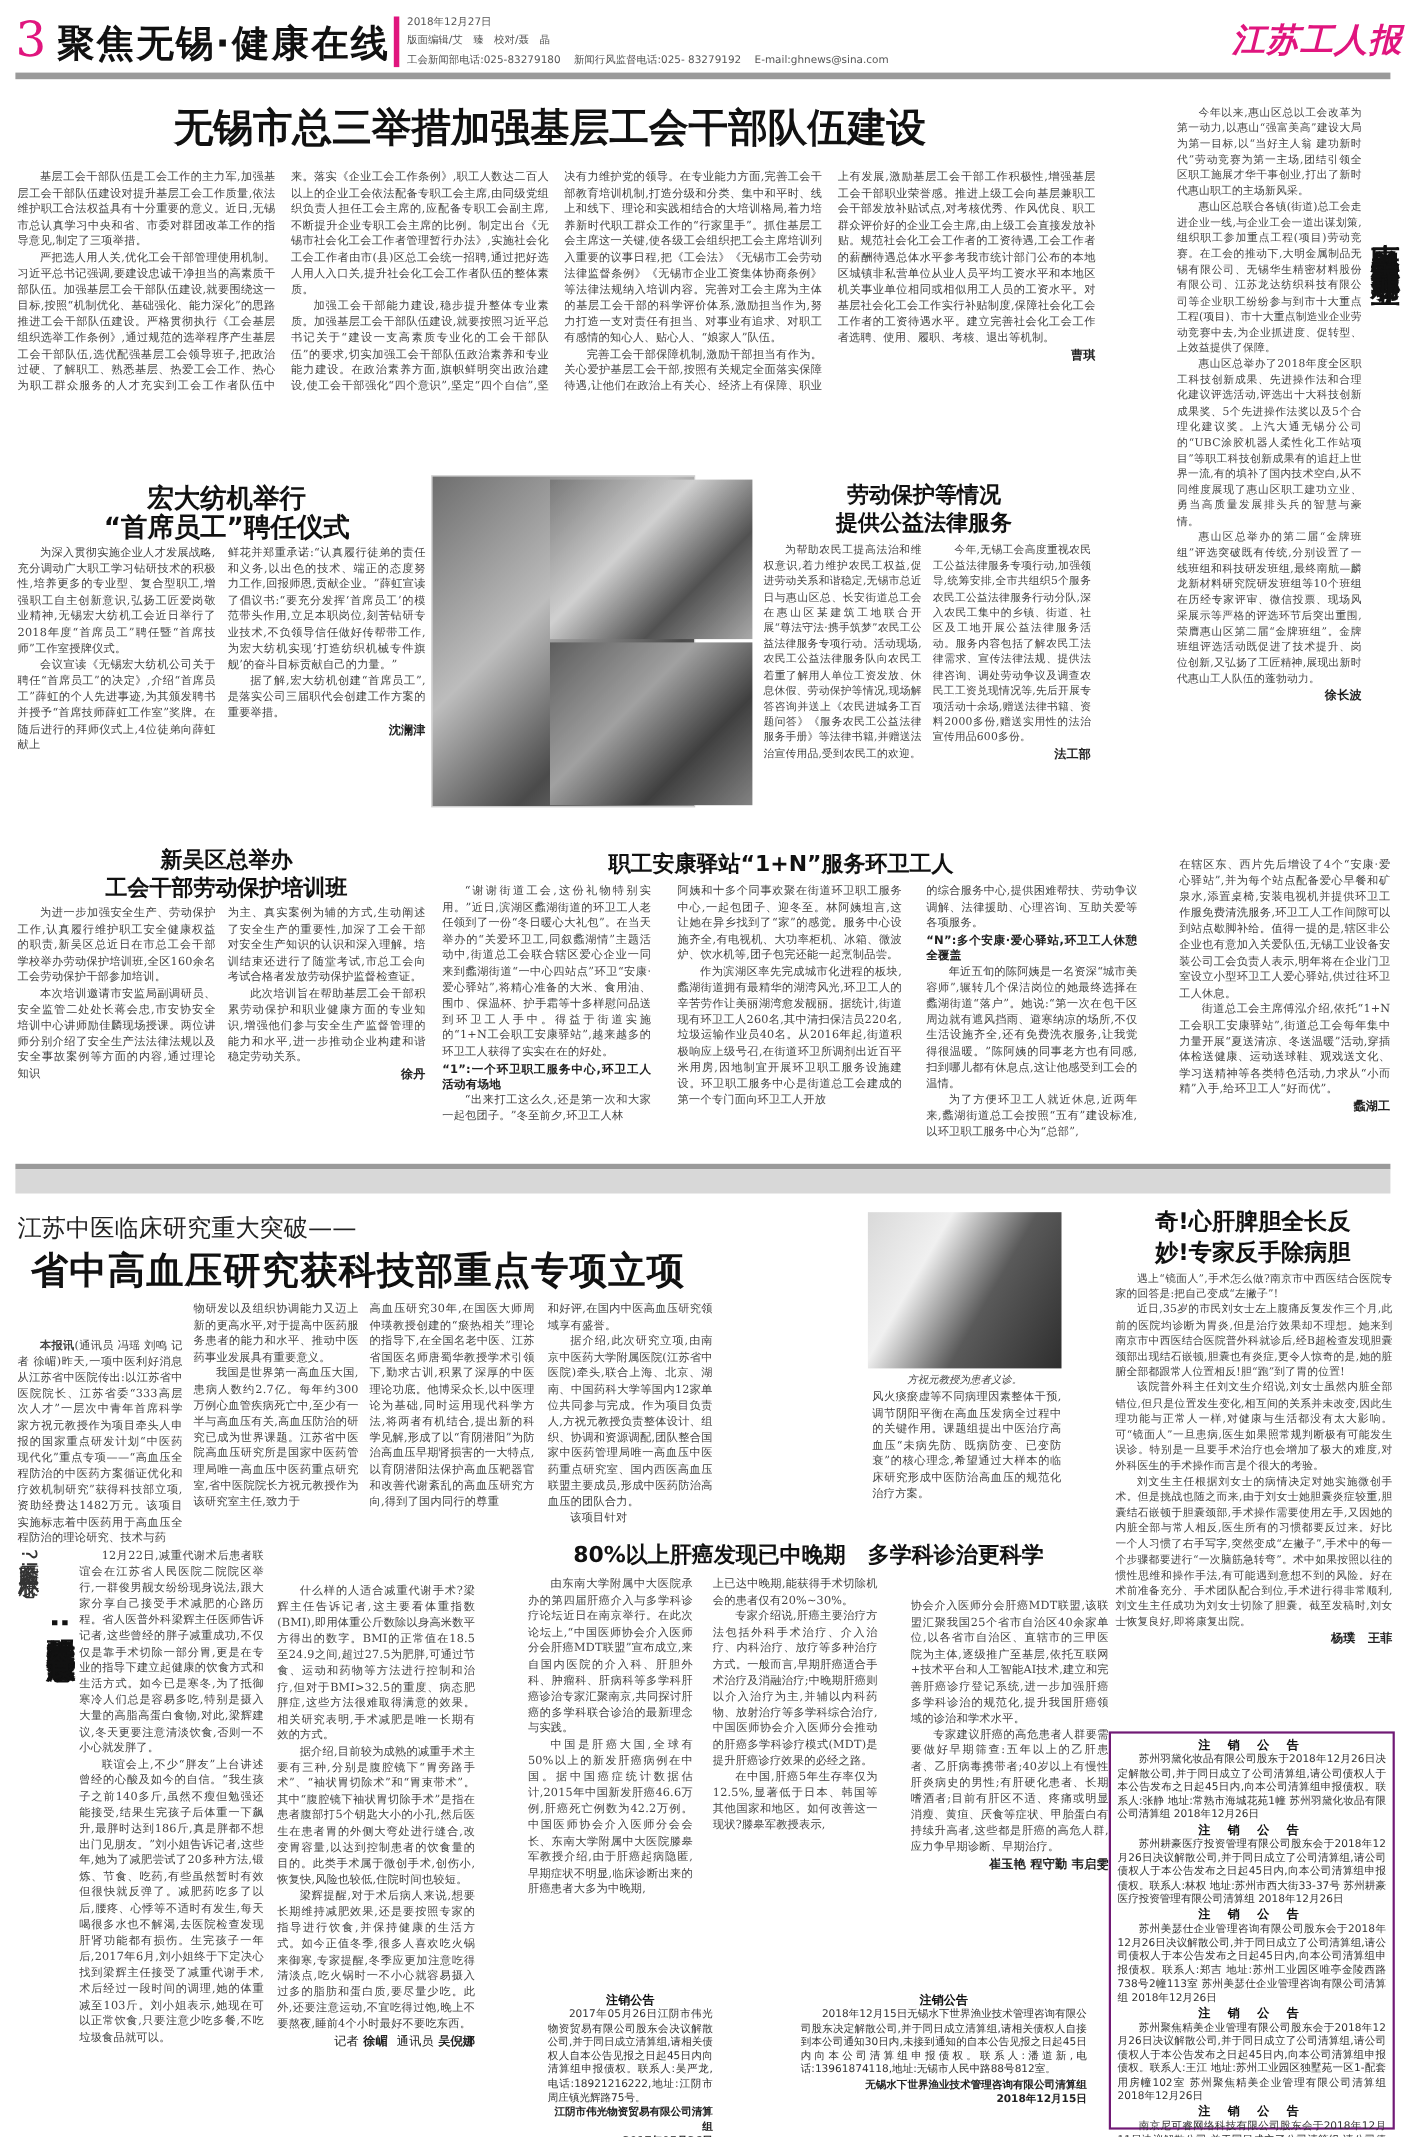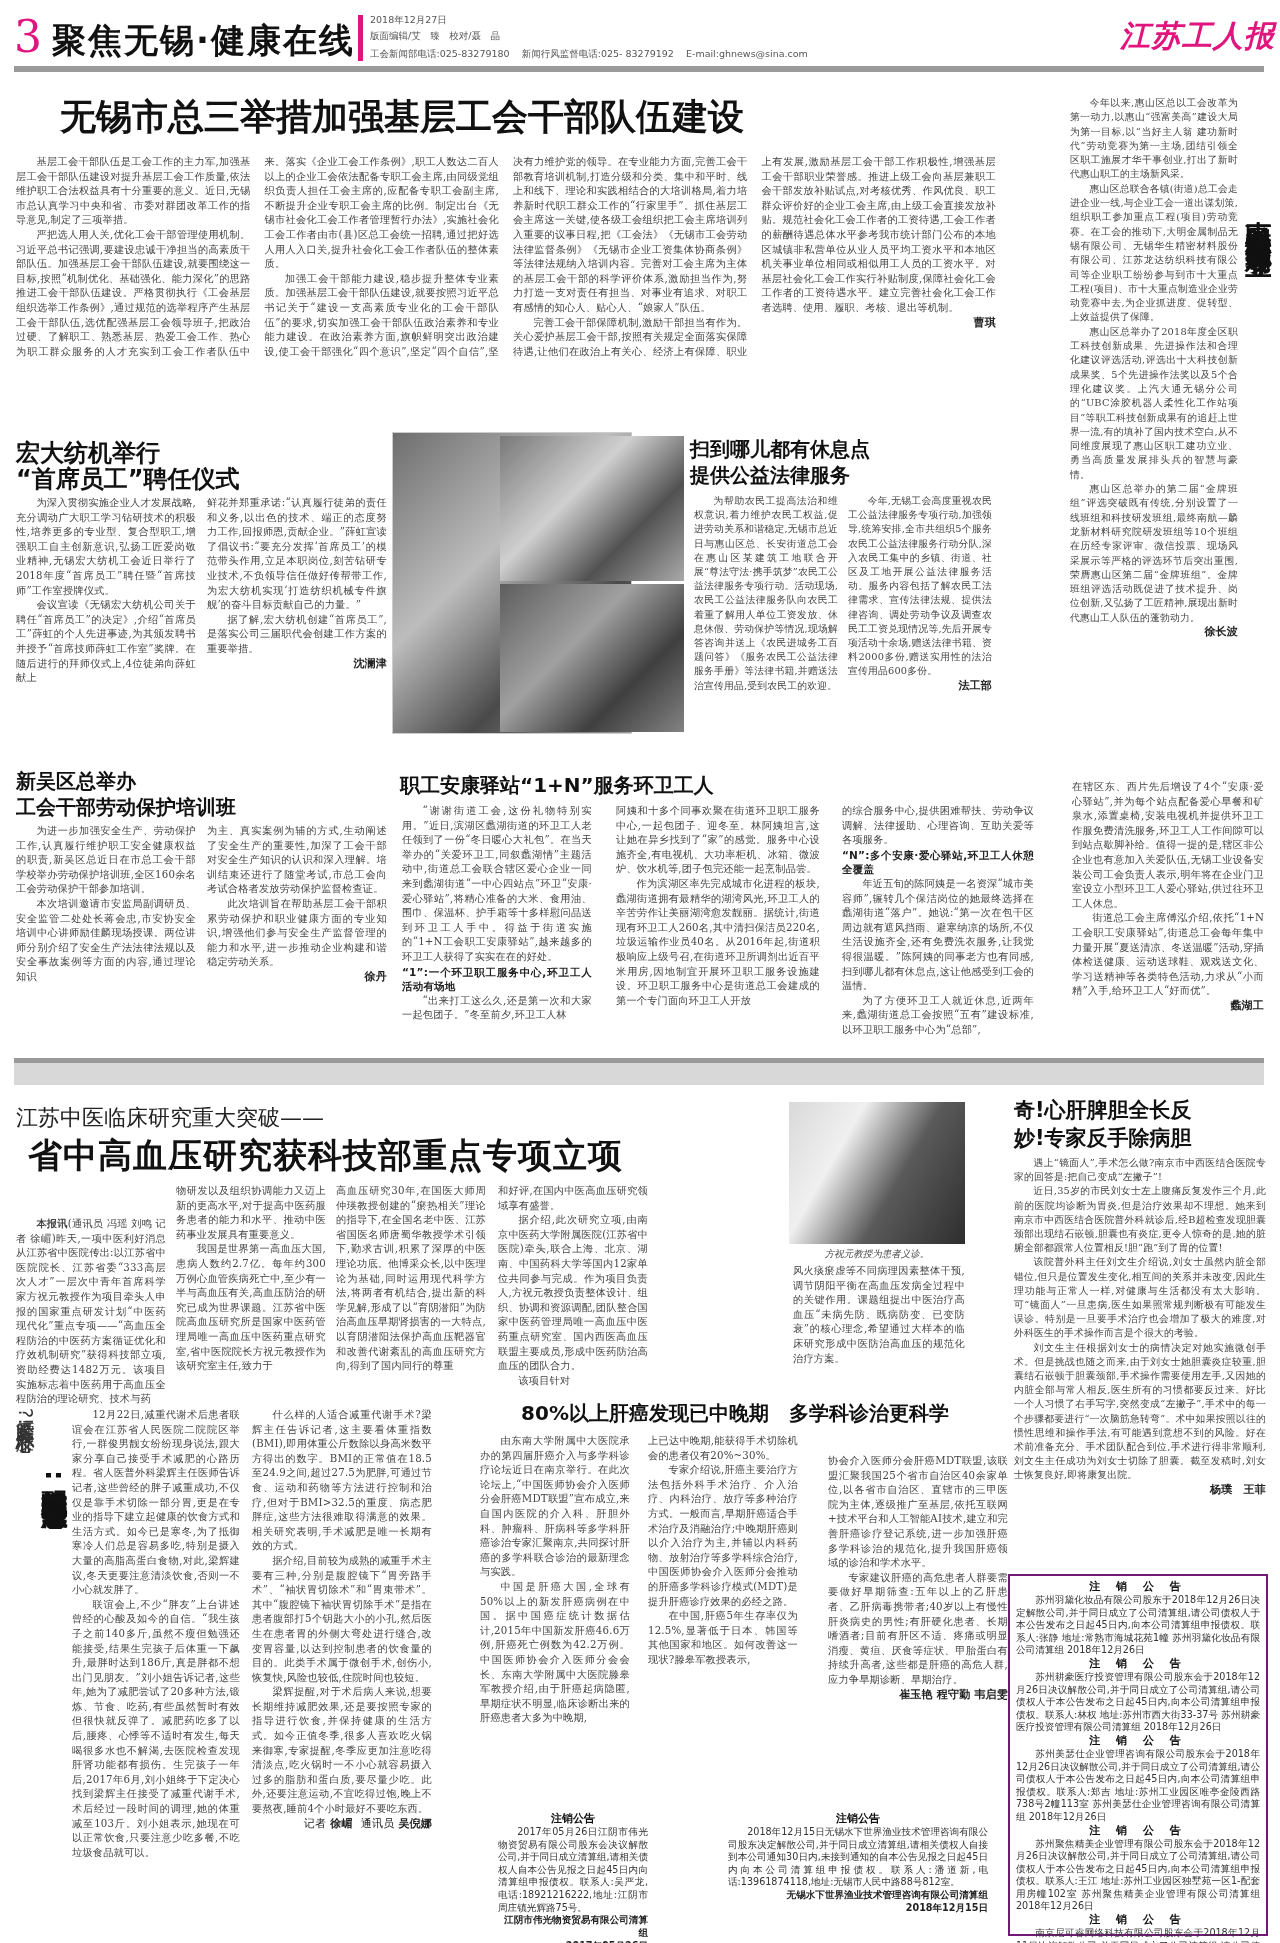--- a/index.html
+++ b/index.html
@@ -1,21 +1,21 @@
 <!DOCTYPE html>
 <html><head>
 <meta charset="utf-8">
 <style>
   * { box-sizing: border-box; margin: 0; padding: 0; }
   body { width: 1280px; height: 1943px; background: #fff; font-family: "DejaVu Sans", sans-serif; color: #333; overflow: hidden; position: relative; }
   .abs { position: absolute; }
   .body-text { font-family: "DejaVu Serif", serif; font-size: 10.2px; line-height: 14.6px; color: #444; text-align: justify; letter-spacing: 0.2px; }
   .body-text p { text-indent: 2em; }
   .byline { text-align: right; font-weight: bold; font-size: 11px; color: #222; font-family: "DejaVu Sans", sans-serif; }
-  .head-hl { font-family: "DejaVu Sans", sans-serif; font-weight: bold; color: #111; }
+  .head-hl { font-family: "DejaVu Sans", sans-serif; font-weight: bold; color: #111; text-align: center; }
   .rule { background: #9a9a9a; height: 6px; }
   .rule-light { background: #d8d8d8; }
   .photo { background: linear-gradient(135deg,#6e6e6e,#bdbdbd 40%,#4a4a4a 70%,#9a9a9a); }
   .subhead { font-weight: bold; color: #222; font-family: "DejaVu Sans", sans-serif; font-size: 10.5px; line-height: 14.6px; }
   .notice-box { border: 2px solid #701a75; padding: 4px 6px; }
   .notice-title { text-align: center; font-weight: bold; font-size: 11px; letter-spacing: 6px; color: #111; line-height: 14px; }
   .notice-text { font-size: 9.6px; line-height: 12.6px; color: #333; text-indent: 2em; text-align: justify; }
   .vertical { writing-mode: vertical-rl; }
 </style>
 </head>
@@ -66,21 +66,21 @@
   <p style="text-indent:0">鲜花并郑重承诺:“认真履行徒弟的责任和义务,以出色的技术、端正的态度努力工作,回报师恩,贡献企业。”薛虹宣读了倡议书:“要充分发挥‘首席员工’的模范带头作用,立足本职岗位,刻苦钻研专业技术,不负领导信任做好传帮带工作,为宏大纺机实现‘打造纺织机械专件旗舰’的奋斗目标贡献自己的力量。”</p>
   <p>据了解,宏大纺机创建“首席员工”,是落实公司三届职代会创建工作方案的重要举措。</p>
   <div class="byline">沈澜津</div>
 </div>
 
 <div class="abs photo" style="left:392px;top:432px;width:240px;height:302px;border:1px solid #ccc;"></div>
 <div class="abs photo" style="left:500px;top:436px;width:184px;height:145px;filter:brightness(1.1);"></div>
 <div class="abs photo" style="left:500px;top:584px;width:184px;height:148px;filter:brightness(0.85);"></div>
 
 <div class="abs head-hl" style="left:690px;top:436px;width:300px;font-size:20px;line-height:26px;">
-  <div>扫到哪儿都有休息点</div>
+  <div>劳动保护等情况</div>
   <div>提供公益法律服务</div>
 </div>
 <div class="abs body-text" style="left:694px;top:494px;width:144px;font-size:9.8px;line-height:14.2px;">
   <p>为帮助农民工提高法治和维权意识,着力维护农民工权益,促进劳动关系和谐稳定,无锡市总近日与惠山区总、长安街道总工会在惠山区某建筑工地联合开展“尊法守法·携手筑梦”农民工公益法律服务专项行动。活动现场,农民工公益法律服务队向农民工着重了解用人单位工资发放、休息休假、劳动保护等情况,现场解答咨询并送上《农民进城务工百题问答》《服务农民工公益法律服务手册》等法律书籍,并赠送法治宣传用品,受到农民工的欢迎。</p>
 </div>
 <div class="abs body-text" style="left:848px;top:494px;width:144px;font-size:9.8px;line-height:14.2px;">
   <p>今年,无锡工会高度重视农民工公益法律服务专项行动,加强领导,统筹安排,全市共组织5个服务农民工公益法律服务行动分队,深入农民工集中的乡镇、街道、社区及工地开展公益法律服务活动。服务内容包括了解农民工法律需求、宣传法律法规、提供法律咨询、调处劳动争议及调查农民工工资兑现情况等,先后开展专项活动十余场,赠送法律书籍、资料2000多份,赠送实用性的法治宣传用品600多份。</p>
   <div class="byline">法工部</div>
 </div>
 
@@ -157,21 +157,21 @@
   <p>刘文生主任根据刘女士的病情决定对她实施微创手术。但是挑战也随之而来,由于刘女士她胆囊炎症较重,胆囊结石嵌顿于胆囊颈部,手术操作需要使用左手,又因她的内脏全部与常人相反,医生所有的习惯都要反过来。好比一个人习惯了右手写字,突然变成“左撇子”,手术中的每一个步骤都要进行“一次脑筋急转弯”。术中如果按照以往的惯性思维和操作手法,有可能遇到意想不到的风险。好在术前准备充分、手术团队配合到位,手术进行得非常顺利,刘文生主任成功为刘女士切除了胆囊。截至发稿时,刘女士恢复良好,即将康复出院。</p>
   <div class="byline">杨璞　王菲</div>
 </div>
 
 <div class="abs vertical" style="left:14px;top:1408px;font-size:19px;color:#333;line-height:24px;">天冷多贴膘?小心发胖!</div>
 <div class="abs vertical" style="left:40px;top:1470px;font-size:26px;font-weight:bold;color:#111;line-height:30px;">减重专家提醒:冬季更要注意清淡饮食</div>
 <div class="abs body-text" style="left:72px;top:1408px;width:168px;">
   <p>12月22日,减重代谢术后患者联谊会在江苏省人民医院二院院区举行,一群俊男靓女纷纷现身说法,跟大家分享自己接受手术减肥的心路历程。省人医普外科梁辉主任医师告诉记者,这些曾经的胖子减重成功,不仅仅是靠手术切除一部分胃,更是在专业的指导下建立起健康的饮食方式和生活方式。如今已是寒冬,为了抵御寒冷人们总是容易多吃,特别是摄入大量的高脂高蛋白食物,对此,梁辉建议,冬天更要注意清淡饮食,否则一不小心就发胖了。</p>
   <p>联谊会上,不少“胖友”上台讲述曾经的心酸及如今的自信。“我生孩子之前140多斤,虽然不瘦但勉强还能接受,结果生完孩子后体重一下飙升,最胖时达到186斤,真是胖都不想出门见朋友。”刘小姐告诉记者,这些年,她为了减肥尝试了20多种方法,锻炼、节食、吃药,有些虽然暂时有效但很快就反弹了。减肥药吃多了以后,腰疼、心悸等不适时有发生,每天喝很多水也不解渴,去医院检查发现肝肾功能都有损伤。生完孩子一年后,2017年6月,刘小姐终于下定决心找到梁辉主任接受了减重代谢手术,术后经过一段时间的调理,她的体重减至103斤。刘小姐表示,她现在可以正常饮食,只要注意少吃多餐,不吃垃圾食品就可以。</p>
 </div>
-<div class="abs body-text" style="left:252px;top:1408px;width:180px;">
+<div class="abs body-text" style="left:252px;top:1440px;width:180px;">
   <p>什么样的人适合减重代谢手术?梁辉主任告诉记者,这主要看体重指数(BMI),即用体重公斤数除以身高米数平方得出的数字。BMI的正常值在18.5至24.9之间,超过27.5为肥胖,可通过节食、运动和药物等方法进行控制和治疗,但对于BMI&gt;32.5的重度、病态肥胖症,这些方法很难取得满意的效果。相关研究表明,手术减肥是唯一长期有效的方式。</p>
   <p>据介绍,目前较为成熟的减重手术主要有三种,分别是腹腔镜下“胃旁路手术”、“袖状胃切除术”和“胃束带术”。其中“腹腔镜下袖状胃切除手术”是指在患者腹部打5个钥匙大小的小孔,然后医生在患者胃的外侧大弯处进行缝合,改变胃容量,以达到控制患者的饮食量的目的。此类手术属于微创手术,创伤小,恢复快,风险也较低,住院时间也较短。</p>
   <p>梁辉提醒,对于术后病人来说,想要长期维持减肥效果,还是要按照专家的指导进行饮食,并保持健康的生活方式。如今正值冬季,很多人喜欢吃火锅来御寒,专家提醒,冬季应更加注意吃得清淡点,吃火锅时一不小心就容易摄入过多的脂肪和蛋白质,要尽量少吃。此外,还要注意运动,不宜吃得过饱,晚上不要熬夜,睡前4个小时最好不要吃东西。</p>
   <div class="byline">
     <span style="font-weight:normal">记者</span>
     <span>徐嵋</span>&nbsp;
     <span style="font-weight:normal">通讯员</span>
     <span>吴倪娜</span>
   </div>
 </div>

